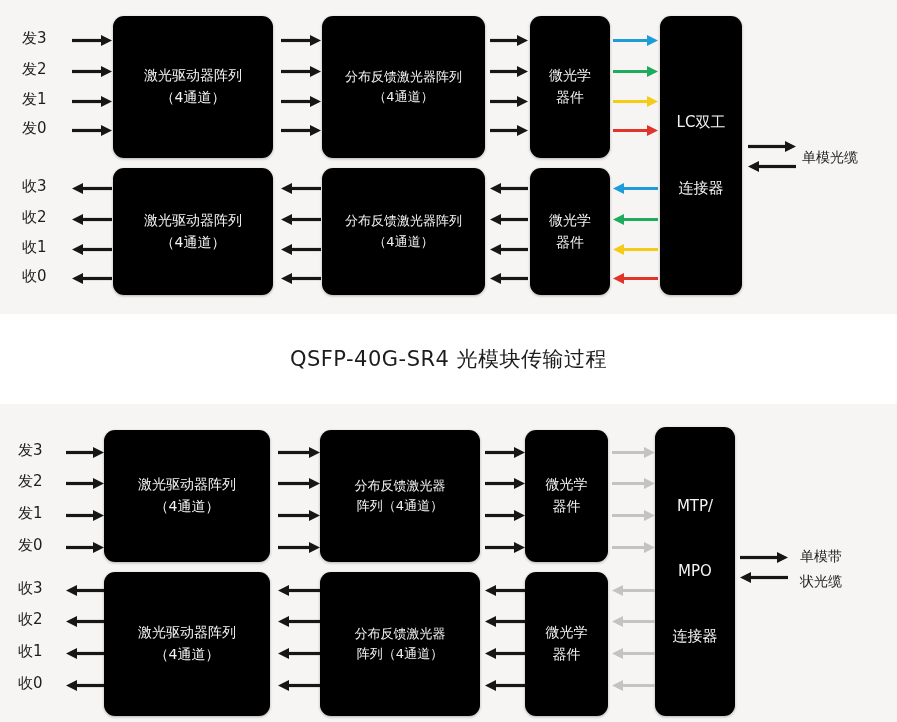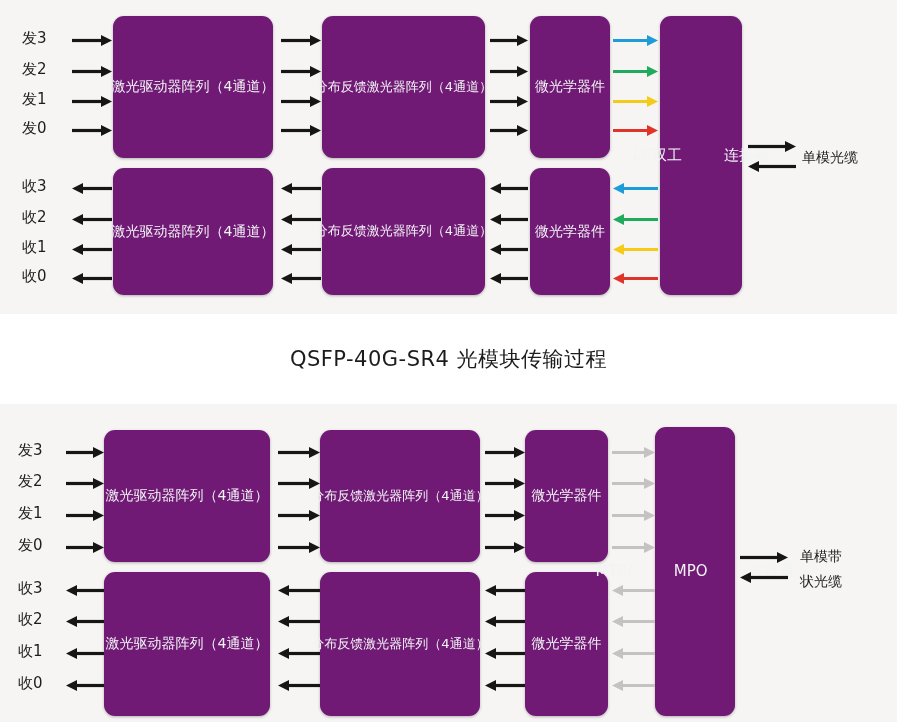--- a/index.html
+++ b/index.html
@@ -37,25 +37,25 @@
   .title-text {
     font-size: 21px;
     color: #1c1c1c;
     letter-spacing: 0.5px;
     white-space: nowrap;
   }
 
   
   .block {
     position: absolute;
-    background: #701a75;
+    background: #000000;
     border-radius: 11px;
     box-shadow: 0 1px 3px rgba(0,0,0,0.28);
     display: flex;
-    flex-direction: row;
+    flex-direction: column;
     align-items: center;
     justify-content: center;
     color: #f2f3f5;
     text-align: center;
     box-sizing: border-box;
     line-height: 1.55;
   }
   .block .ln { display: block; white-space: nowrap; }
 
   .b-wide   { font-size: 14px; }

